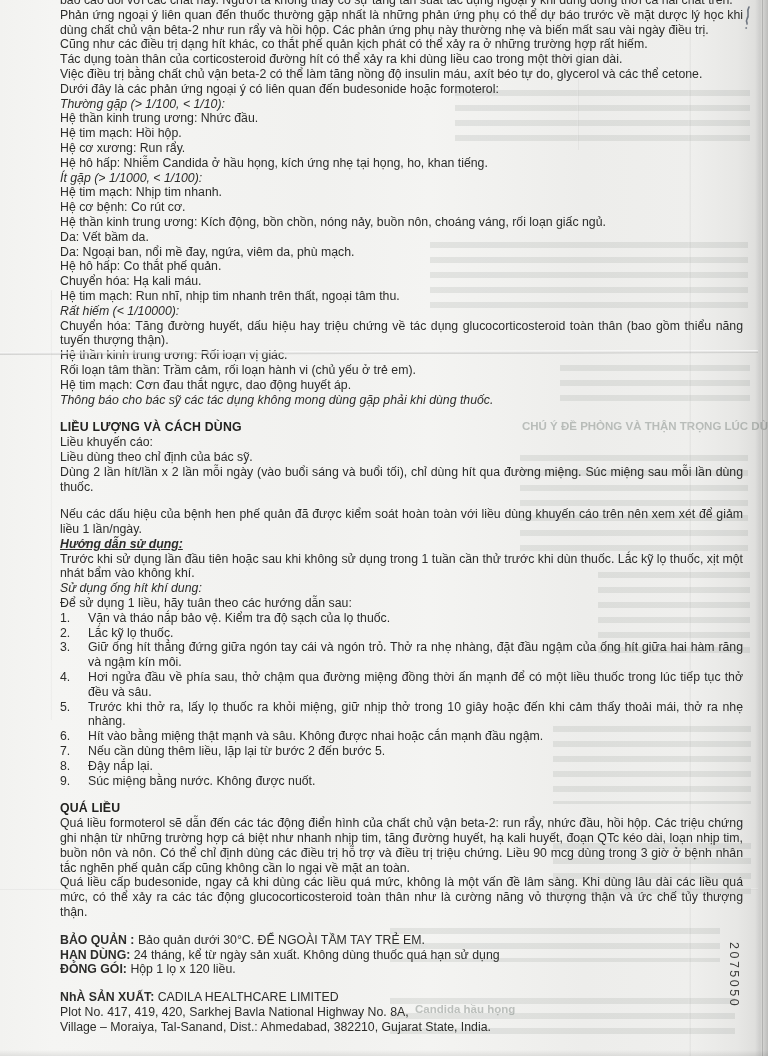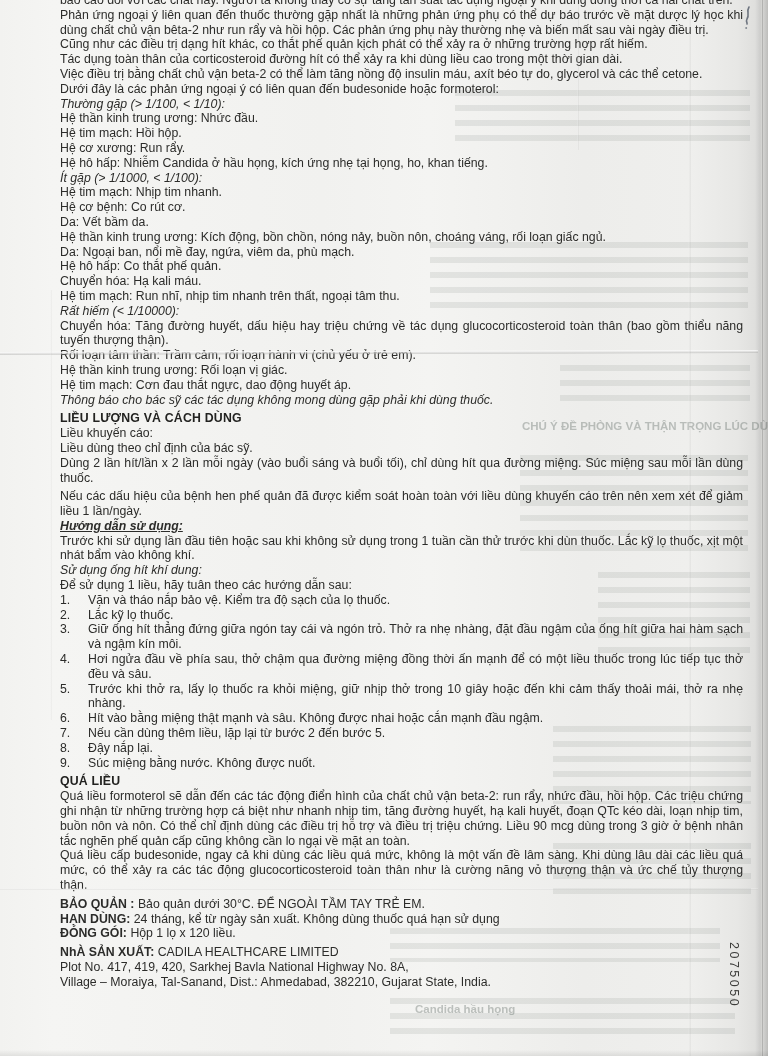--- a/index.html
+++ b/index.html
@@ -45,21 +45,21 @@
   .bleed-frag { position:absolute; color:rgba(98,107,102,.38); filter:blur(.4px);
     font-size:11.5px; font-weight:bold; white-space:nowrap; }
 
   
   .content {
     position:absolute; left:60px; right:25px; top:-7px;
     font-size:12.3px; line-height:14.8px; color:#2c2c2a;
     text-align:justify;
   }
   .line { margin:0; }
-  .sp { margin-top:4px; }
+  .sp { margin-top:13px; }
   .heading { font-weight:bold; color:#222220; letter-spacing:.2px; }
   .italic { font-style:italic; }
   .subheading { font-weight:bold; font-style:italic; text-decoration:underline; }
   .lbl { font-weight:bold; }
   .list-item { display:flex; }
   .list-item .num { flex:none; width:28px; }
   .list-item .list-text { flex:1; text-align:justify; }
 
   .batch {
     position:absolute; top:942px; right:27px;
@@ -95,30 +95,30 @@
       <div class="line body">Việc điều trị bằng chất chủ vận beta-2 có thể làm tăng nồng độ insulin máu, axít béo tự do, glycerol và các thể cetone.</div>
       <div class="line body">Dưới đây là các phản ứng ngoại ý có liên quan đến budesonide hoặc formoterol:</div>
       <div class="line italic">Thường gặp (&gt; 1/100, &lt; 1/10):</div>
       <div class="line body">Hệ thần kinh trung ương: Nhức đầu.</div>
       <div class="line body">Hệ tim mạch: Hồi hộp.</div>
       <div class="line body">Hệ cơ xương: Run rẩy.</div>
       <div class="line body">Hệ hô hấp: Nhiễm Candida ở hầu họng, kích ứng nhẹ tại họng, ho, khan tiếng.</div>
       <div class="line italic">Ít gặp (&gt; 1/1000, &lt; 1/100):</div>
       <div class="line body">Hệ tim mạch: Nhịp tim nhanh.</div>
       <div class="line body">Hệ cơ bệnh: Co rút cơ.</div>
+      <div class="line body">Hệ thần kinh trung ương: Kích động, bồn chồn, nóng nảy, buồn nôn, choáng váng, rối loạn giấc ngủ.</div>
       <div class="line body">Da: Vết bầm da.</div>
-      <div class="line body">Hệ thần kinh trung ương: Kích động, bồn chồn, nóng nảy, buồn nôn, choáng váng, rối loạn giấc ngủ.</div>
       <div class="line body">Da: Ngoại ban, nổi mề đay, ngứa, viêm da, phù mạch.</div>
       <div class="line body">Hệ hô hấp: Co thắt phế quản.</div>
       <div class="line body">Chuyển hóa: Hạ kali máu.</div>
       <div class="line body">Hệ tim mạch: Run nhĩ, nhịp tim nhanh trên thất, ngoại tâm thu.</div>
       <div class="line italic">Rất hiếm (&lt; 1/10000):</div>
       <div class="line body">Chuyển hóa: Tăng đường huyết, dấu hiệu hay triệu chứng về tác dụng glucocorticosteroid toàn thân (bao gồm thiểu năng tuyến thượng thận).</div>
+      <div class="line body">Hệ thần kinh trung ương: Rối loạn vị giác.</div>
       <div class="line body">Rối loạn tâm thần: Trầm cảm, rối loạn hành vi (chủ yếu ở trẻ em).</div>
-      <div class="line body">Hệ thần kinh trung ương: Rối loạn vị giác.</div>
       <div class="line body">Hệ tim mạch: Cơn đau thắt ngực, dao động huyết áp.</div>
       <div class="line italic">Thông báo cho bác sỹ các tác dụng không mong dùng gặp phải khi dùng thuốc.</div>
       <div class="line heading sp">LIỀU LƯỢNG VÀ CÁCH DÙNG</div>
       <div class="line body">Liều khuyến cáo:</div>
       <div class="line body">Liều dùng theo chỉ định của bác sỹ.</div>
       <div class="line body">Dùng 2 lần hít/lần x 2 lần mỗi ngày (vào buổi sáng và buổi tối), chỉ dùng hít qua đường miệng. Súc miệng sau mỗi lần dùng thuốc.</div>
       <div class="line body sp">Nếu các dấu hiệu của bệnh hen phế quản đã được kiểm soát hoàn toàn với liều dùng khuyến cáo trên nên xem xét để giảm liều 1 lần/ngày.</div>
       <div class="line subheading">Hướng dẫn sử dụng:</div>
       <div class="line body">Trước khi sử dụng lần đầu tiên hoặc sau khi không sử dụng trong 1 tuần cần thử trước khi dùn thuốc. Lắc kỹ lọ thuốc, xịt một nhát bẩm vào không khí.</div>
       <div class="line italic">Sử dụng ống hít khí dung:</div>
@@ -126,21 +126,21 @@
       <div class="line list-item">
         <span class="num">1.</span>
         <span class="list-text">Vặn và tháo nắp bảo vệ. Kiểm tra độ sạch của lọ thuốc.</span>
       </div>
       <div class="line list-item">
         <span class="num">2.</span>
         <span class="list-text">Lắc kỹ lọ thuốc.</span>
       </div>
       <div class="line list-item">
         <span class="num">3.</span>
-        <span class="list-text">Giữ ống hít thẳng đứng giữa ngón tay cái và ngón trỏ. Thở ra nhẹ nhàng, đặt đầu ngậm của ống hít giữa hai hàm sạch và ngậm kín môi.</span>
+        <span class="list-text">Giữ ống hít thẳng đứng giữa ngón tay cái và ngón trỏ. Thở ra nhẹ nhàng, đặt đầu ngậm của ống hít giữa hai hàm răng và ngậm kín môi.</span>
       </div>
       <div class="line list-item">
         <span class="num">4.</span>
         <span class="list-text">Hơi ngửa đầu về phía sau, thở chậm qua đường miệng đồng thời ấn mạnh để có một liều thuốc trong lúc tiếp tục thở đều và sâu.</span>
       </div>
       <div class="line list-item">
         <span class="num">5.</span>
         <span class="list-text">Trước khi thở ra, lấy lọ thuốc ra khỏi miệng, giữ nhịp thở trong 10 giây hoặc đến khi cảm thấy thoải mái, thở ra nhẹ nhàng.</span>
       </div>
       <div class="line list-item">

